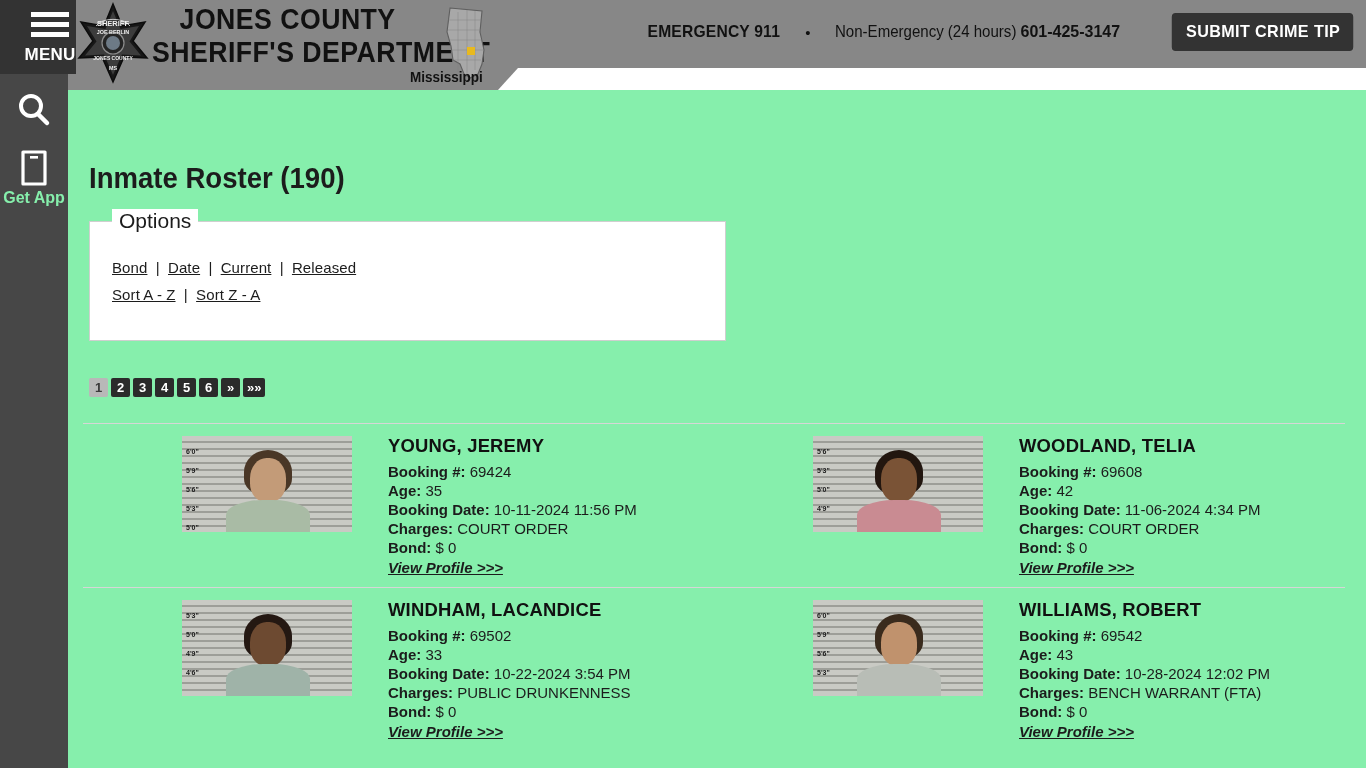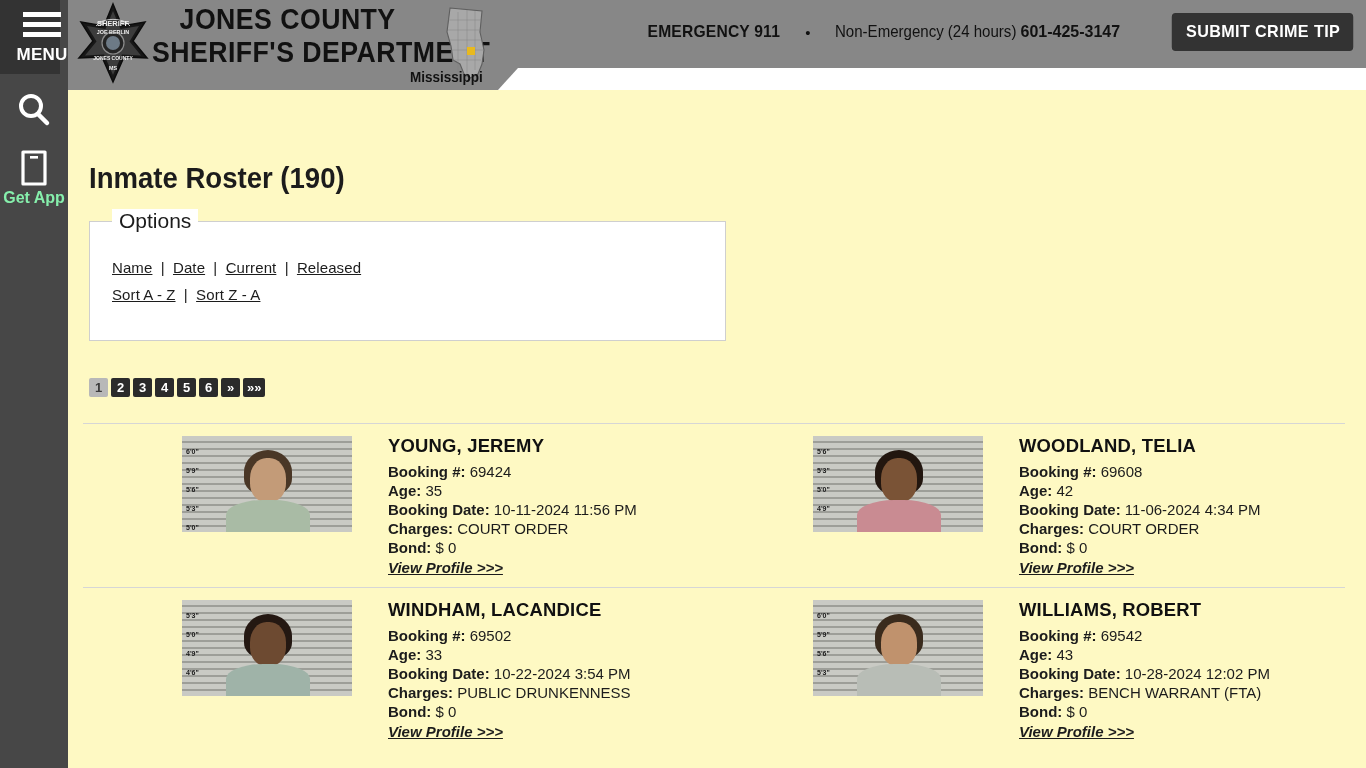--- a/index.html
+++ b/index.html
@@ -12,21 +12,21 @@
   }
 
   
   #left-rail {
     position: absolute; left: 0; top: 0;
     width: 68px; height: 768px;
     background: #474747;
     z-index: 30;
   }
   #menu-toggle {
-    width: 60px; height: 74px;
+    width: 76px; height: 74px;
     background: #333333;
     display: flex; flex-direction: column;
     align-items: center; justify-content: center;
     cursor: pointer;
     padding-left: 24px;
   }
   .burger-bar {
     width: 38px; height: 5px; background: #ffffff;
     margin: 2.5px 0; border-radius: 0;
   }
@@ -119,21 +119,21 @@
     border-radius: 4px; cursor: pointer;
     letter-spacing: .4px;
     transform: scaleX(0.95); transform-origin: center;
     white-space: nowrap;
   }
 
   
   #content {
     position: absolute; left: 68px; top: 90px;
     width: 1298px; height: 678px;
-    background: #fef9c3;
+    background: #86efac;
     overflow: hidden;
   }
   #page-title {
     position: absolute; left: 21px; top: 72px;
     font-family: "Liberation Sans Narrow", "Liberation Sans", sans-serif;
     font-size: 29px; font-weight: bold; color: #1c1c1c;
     transform: scaleX(0.95); transform-origin: left center;
   }
 
   
@@ -333,21 +333,21 @@
   </div>
 </div>
 
 <div id="content">
 
   <div id="page-title">Inmate Roster (190)</div>
 
   <div class="panel" id="options-panel">
     <div class="panel-legend">Options</div>
     <div class="opt-row" id="opt-row-1">
-      <span class="opt-link">Name</span>
+      <span class="opt-link">Bond</span>
       <span class="opt-sep">|</span>
       <span class="opt-link">Date</span>
       <span class="opt-sep">|</span>
       <span class="opt-link">Current</span>
       <span class="opt-sep">|</span>
       <span class="opt-link">Released</span>
     </div>
     <div class="opt-row" id="opt-row-2">
       <span class="opt-link">Sort A - Z</span>
       <span class="opt-sep">|</span>

